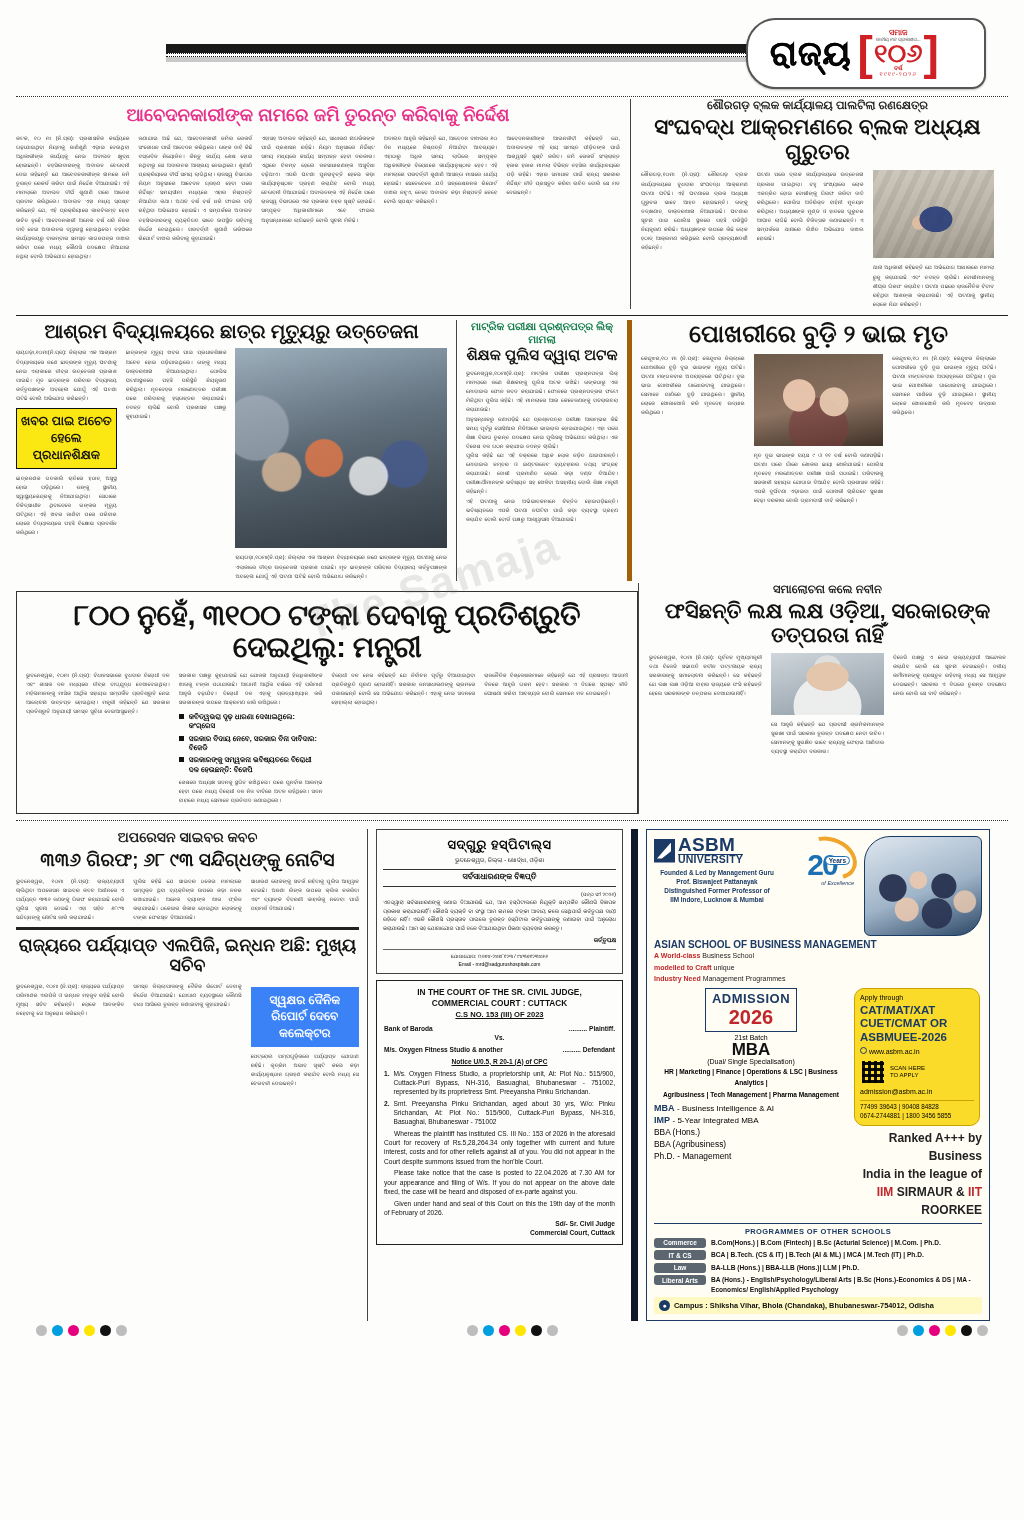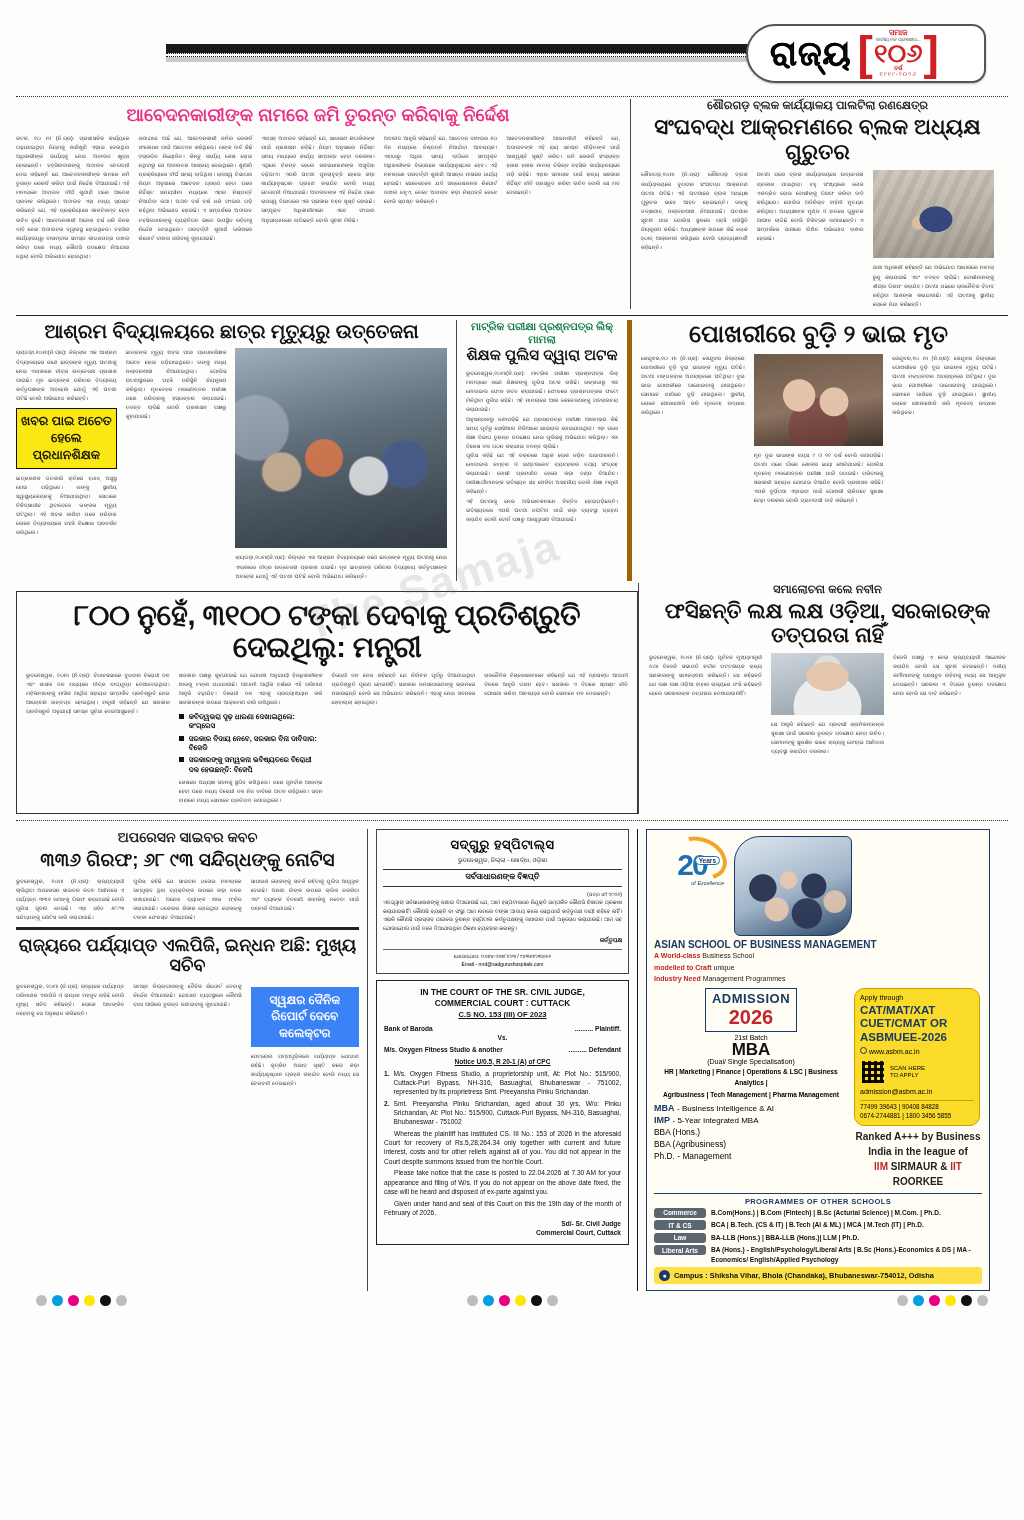--- a/index.html
+++ b/index.html
@@ -38,21 +38,21 @@
   .datebox:after  { right:-12px; clip-path: polygon(0 0,40% 0,100% 50%,40% 100%,0 100%); }
   .datebox .pg { font-size:13px; }
   .datebox .dt { font-size:12px; }
   .datebox .yr { font-size:12px; }
 
   .mast-logo {
     position:absolute; right:22px; top:4px; height:70px; width:250px;
     display:flex; align-items:center; justify-content:flex-end; z-index:4;
   }
   .mast-pill {
-    height:59px; width:240px; border:2px solid #555; border-radius:30px 14px 14px 30px;
+    height:71px; width:240px; border:2px solid #555; border-radius:30px 14px 14px 30px;
     background:#fff; display:flex; align-items:center; gap:6px; padding:0 8px 0 22px;
     box-shadow: 0 1px 2px rgba(0,0,0,.25);
   }
   .mast-word {
     font-size:34px; font-weight:bold; letter-spacing:1px; color:#111; line-height:1;
     -webkit-text-stroke:0.4px #000;
   }
   .mast-brand { display:flex; align-items:center; }
   .mast-bracket { color:#cf2026; font-size:46px; font-weight:bold; line-height:.8; }
   .mast-brand-in { text-align:center; line-height:1; padding:0 1px; }
@@ -247,35 +247,35 @@
   .prog-line b { color:#1b3a66; }
   .apply-box {
     width:126px; background:#fbdb2a; border:1px solid #c9a400; border-radius:10px;
     padding:4px 5px; font-size:7px; line-height:1.5; flex:none;
   }
   .apply-box .big { font-size:11.5px; font-weight:bold; color:#1b3a66; line-height:1.2;}
   .qr { width:26px; height:26px; background:
       repeating-linear-gradient(90deg,#111 0 3px,#fbdb2a 3px 6px),
       repeating-linear-gradient(0deg,#111 0 3px,transparent 3px 6px);
       background-blend-mode:multiply; border:2px solid #fbdb2a; display:inline-block; vertical-align:middle;}
-  .ranked { font-size:10px; text-align:center; line-height:1.5; margin-top:3px; font-weight:bold; color:#222;}
+  .ranked { font-size:12px; text-align:right; line-height:1.5; margin-top:3px; font-weight:bold; color:#222;}
   .ranked .iim { color:#c0262b; }
   .prog-head {
     text-align:center; font-size:7.5px; font-weight:bold; color:#1b3a66; letter-spacing:.4px;
     border-top:1px solid #1b3a66; margin-top:4px; padding-top:3px;
   }
   .ptable { margin-top:2px; }
   .prow { display:flex; gap:5px; align-items:flex-start; margin-bottom:2.5px;}
   .pchip {
     background:#5c6670; color:#fff; font-size:6.5px; font-weight:bold; text-align:center;
     border-radius:3px; padding:1.5px 3px; width:52px; flex:none;
   }
   .ptxt { font-size:6.6px; line-height:1.45; font-weight:bold; color:#111;}
   .campus {
-    background:#fde047; border-radius:3px; margin-top:3px; padding:3px 5px;
+    background:#fef9c3; border-radius:3px; margin-top:3px; padding:3px 5px;
     font-size:7.4px; font-weight:bold; display:flex; align-items:center; gap:4px; color:#111;
   }
   .pin { width:11px; height:11px; border-radius:50%; background:#1b3a66; color:#fff; font-size:7px;
          display:flex; align-items:center; justify-content:center; flex:none;}
 
   .cmyk { display:flex; gap:5px; align-items:center; }
   .cmyk i { width:11px; height:11px; border-radius:50%; display:block; }
   .footer-bar { display:flex; justify-content:space-between; padding:4px 20px 0; }
 
   .wm {
@@ -476,21 +476,21 @@
         <div style="flex:1">
             <div class="body-txt">ସମସ୍ତ ଜିଲ୍ଲାପାଳଙ୍କୁ ଦୈନିକ ରିପୋର୍ଟ ଦେବାକୁ ନିର୍ଦ୍ଦେଶ ଦିଆଯାଇଛି। ଯୋଗାଣ ବ୍ୟବସ୍ଥାରେ କୌଣସି ବାଧା ଆସିଲେ ତୁରନ୍ତ ଜଣାଇବାକୁ କୁହାଯାଇଛି।</div>
           </div>
         <div style="flex:1">
           <div class="black-box">ସ୍ୱକ୍ଷର ଦୈନିକ ରିପୋର୍ଟ ଦେବେ କଲେକ୍ଟର</div>
           <div class="body-txt">ପେଟ୍ରୋଲ ପମ୍ପଗୁଡ଼ିକରେ ପର୍ଯ୍ୟାପ୍ତ ଯୋଗାଣ ରହିଛି। କୃତ୍ରିମ ଅଭାବ ସୃଷ୍ଟି କଲେ କଡ଼ା କାର୍ଯ୍ୟାନୁଷ୍ଠାନ ଗ୍ରହଣ କରାଯିବ ବୋଲି ମଧ୍ୟ ସେ ଚେତାବନୀ ଦେଇଛନ୍ତି।</div>
         </div>
       </div>
     </div>
 
-    <div style="width:262px;border-right:1px solid #0f172a;padding-right:8px">
+    <div style="width:262px;border-right:7px solid #0f172a;padding-right:8px">
       <div class="ad-hosp" style="width:auto;border:1px solid #444">
         <div class="hname">ସଦ୍‌ଗୁରୁ ହସ୍ପିଟାଲ୍‌ସ</div>
         <div class="haddr">ଭୁବନେଶ୍ୱର, ଜିଲ୍ଲା - ଖୋର୍ଦ୍ଧା, ଓଡ଼ିଶା</div>
         <div class="htitle">ସର୍ବସାଧାରଣଙ୍କ ବିଜ୍ଞପ୍ତି</div>
         <div style="font-size:5px;text-align:right">(ପତ୍ର ସଂ/ ୨୦୨୬)</div>
         <div class="hbody">ଏତଦ୍ଦ୍ୱାରା ସର୍ବସାଧାରଣଙ୍କୁ ଜଣାଇ ଦିଆଯାଉଛି ଯେ, ଆମ ହସ୍ପିଟାଲରେ ନିଯୁକ୍ତି ସମ୍ପର୍କିତ କୌଣସି ବିଜ୍ଞାପନ ପ୍ରକାଶ କରାଯାଇନାହିଁ। କୌଣସି ବ୍ୟକ୍ତି ବା ସଂସ୍ଥା ଆମ ନାମରେ ଟଙ୍କା ଆଦାୟ କଲେ ସେଥିପାଇଁ କର୍ତ୍ତୃପକ୍ଷ ଦାୟୀ ରହିବେ ନାହିଁ। ଏଭଳି କୌଣସି ପ୍ରସ୍ତାବ ପାଇଲେ ତୁରନ୍ତ ହସ୍ପିଟାଲ କର୍ତ୍ତୃପକ୍ଷଙ୍କୁ ଜଣାଇବା ପାଇଁ ଅନୁରୋଧ କରାଯାଉଛି। ଆମ ସହ ଯୋଗାଯୋଗ ପାଇଁ ତଳେ ଦିଆଯାଇଥିବା ଠିକଣା ବ୍ୟବହାର କରନ୍ତୁ।</div>
         <div style="font-size:6px;font-weight:bold;text-align:right;margin-top:3px">କର୍ତ୍ତୃପକ୍ଷ</div>
         <div style="font-size:5px;border-top:1px solid #666;margin-top:3px;padding-top:2px">ଯୋଗାଯୋଗ: ୦୬୭୪-୨୪୭୮୧୨୩ / ୯୪୩୭୧୨୩୪୫୬</div>
         <div style="font-size:5px">Email - mrd@sadgurushospitals.com</div>
       </div>
@@ -525,20 +525,33 @@
 
         <div class="c-sign">
           <div>Sd/- Sr. Civil Judge</div>
           <div>Commercial Court, Cuttack</div>
         </div>
       </div>
     </div>
 
     <div class="asbm">
       <div class="asbm-top">
+        <div class="asbm-logo-wrap">
+          <div class="asbm-logo">
+            <span class="asbm-mark"></span>
+            <span class="asbm-name">
+              <span class="n1" style="display:block">ASBM</span>
+              <span class="n2" style="display:block">UNIVERSITY</span>
+            </span>
+          </div>
+          <div class="asbm-founded" style="white-space:pre-line">Founded &amp; Led by Management Guru
+Prof. Biswajeet Pattanayak
+Distinguished Former Professor of
+IIM Indore, Lucknow &amp; Mumbai</div>
+        </div>
         <div class="badge20">
           <span class="arc"></span>
           <span class="twenty">20</span>
           <span class="yrs">Years</span>
           <span class="exc">of Excellence</span>
         </div>
         <div class="asbm-photo"></div>
       </div>
 
       <div class="asbm-school">ASIAN SCHOOL OF BUSINESS MANAGEMENT</div>

